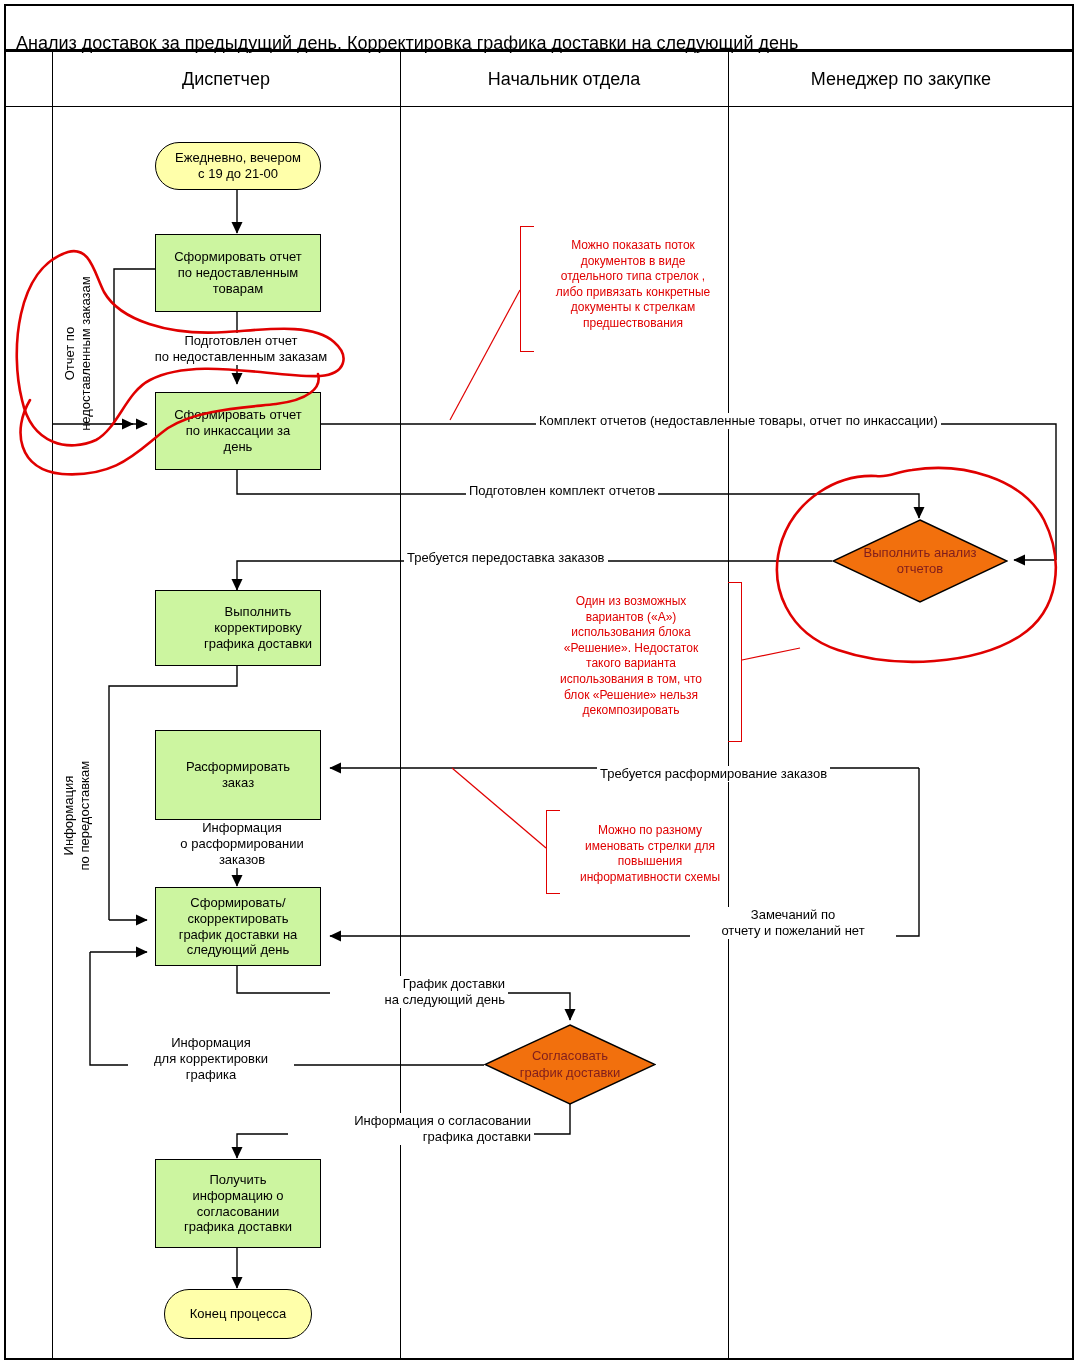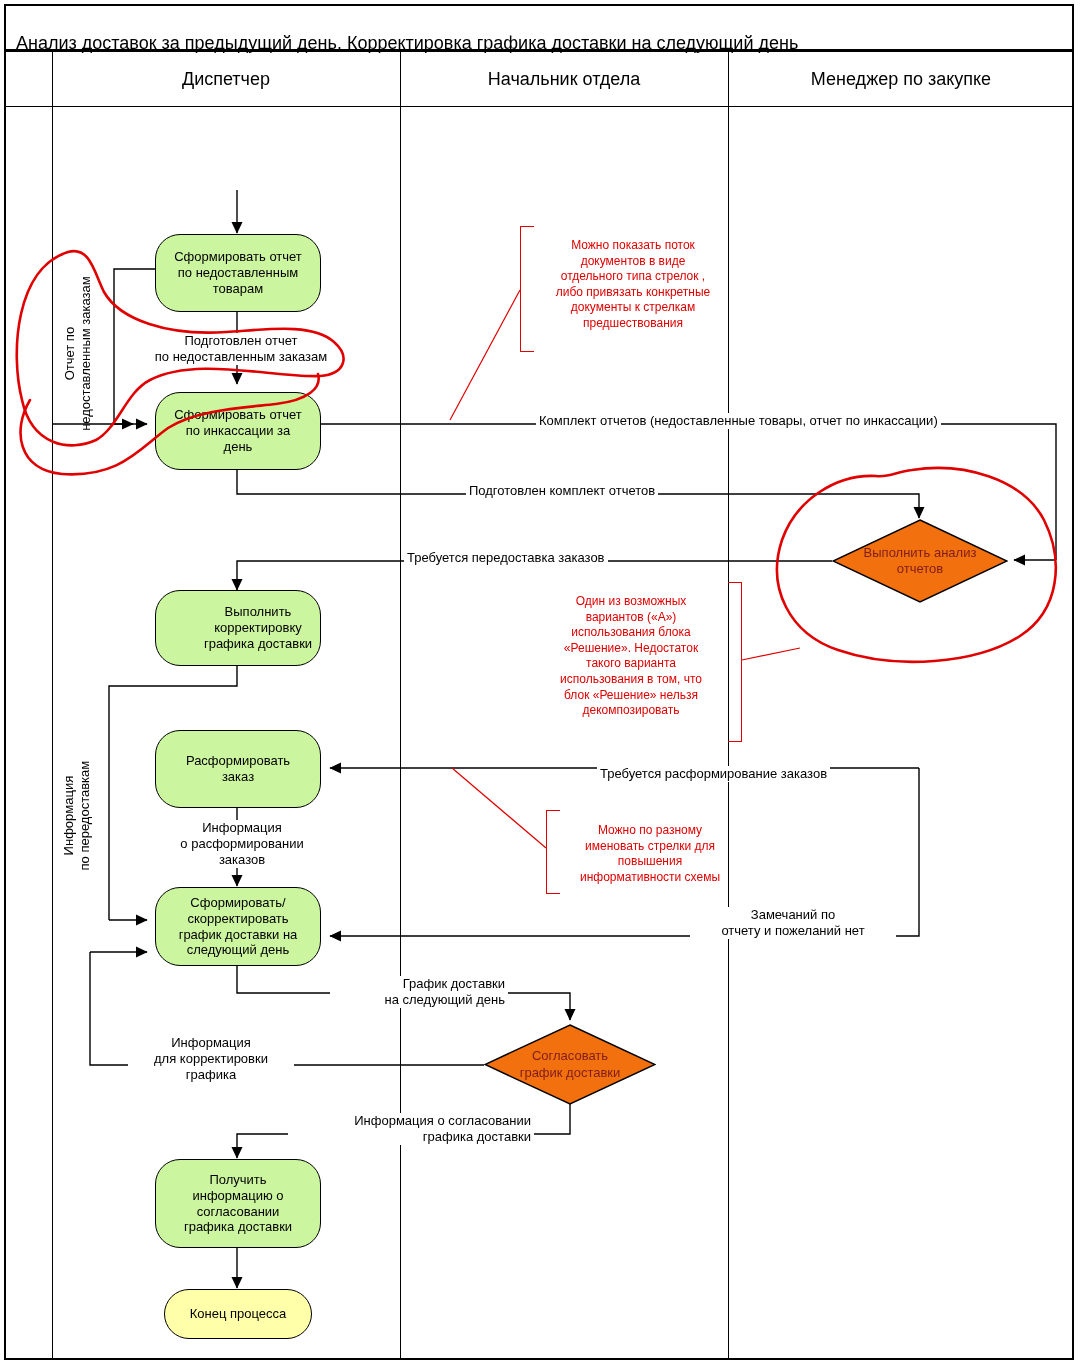--- a/index.html
+++ b/index.html
@@ -8,21 +8,21 @@
 
   .frame{position:absolute;left:4px;top:4px;width:1070px;height:1356px;border:2px solid #000;box-sizing:border-box;}
   .title-bar{position:absolute;left:4px;top:4px;width:1070px;height:48px;box-sizing:border-box;border-bottom:3px solid #000;display:flex;align-items:center;}
   .title-text{padding-left:12px;font-size:18px;color:#000;white-space:nowrap;margin-top:33px;}
 
   .lane-head{position:absolute;top:52px;height:54px;display:flex;align-items:center;justify-content:center;font-size:18px;color:#000;box-sizing:border-box;}
   .vline{position:absolute;width:1px;background:#000;}
   .hline{position:absolute;height:1px;background:#000;}
 
   .node{position:absolute;box-sizing:border-box;border:1px solid #000;display:flex;align-items:center;justify-content:center;text-align:center;font-size:13px;line-height:1.22;color:#000;}
-  .proc{background:#ccf5a0;border-radius:25px;}
+  .proc{background:#ccf5a0;}
   .term{background:#ffffaa;border-radius:26px;}
   .node span{display:block;padding:0 6px;}
 
   .diamond{position:absolute;}
   .diamond svg{display:block;}
   .diamond .dlabel{position:absolute;left:0;top:0;width:100%;height:100%;display:flex;align-items:center;justify-content:center;text-align:center;font-size:13px;line-height:1.25;color:#7f1d1d;}
 
   .edge-label{position:absolute;font-size:13px;line-height:1.22;color:#000;text-align:center;background:#fff;padding:0 3px;white-space:nowrap;}
   .edge-label.multi{white-space:normal;}
 
@@ -101,34 +101,37 @@
 
       <path d="M484,1065 L90,1065 L90,952"></path>
       <path d="M90,952 L147,952" marker-end="url(#ah)"></path>
 
       <path d="M570,1104 L570,1134 L237,1134 L237,1158" marker-end="url(#ah)"></path>
 
       <path d="M237,1248 L237,1288" marker-end="url(#ah)"></path>
     </g>
   </svg>
 
+  <div class="node term" style="left:155px;top:142px;width:166px;height:48px;">
+    <span>Ежедневно, вечером<br>с 19 до 21-00</span>
+  </div>
 
   <div class="node proc" style="left:155px;top:234px;width:166px;height:78px;">
     <span>Сформировать отчет<br>по недоставленным<br>товарам</span>
   </div>
 
   <div class="node proc" style="left:155px;top:392px;width:166px;height:78px;">
     <span>Сформировать отчет<br>по инкассации за<br>день</span>
   </div>
 
   <div class="node proc" style="left:155px;top:590px;width:166px;height:76px;padding-left:40px;">
     <span>Выполнить<br>корректировку<br>графика доставки</span>
   </div>
 
-  <div class="node proc" style="left:155px;top:730px;width:166px;height:78px;">
+  <div class="node proc" style="left:155px;top:730px;width:166px;height:90px;">
     <span>Расформировать<br>заказ</span>
   </div>
 
   <div class="node proc" style="left:155px;top:887px;width:166px;height:79px;justify-content:center;">
     <span>Сформировать/<br>скорректировать<br>график доставки на<br>следующий день</span>
   </div>
 
   <div class="node proc" style="left:155px;top:1159px;width:166px;height:89px;">
     <span>Получить<br>информацию о<br>согласовании<br>графика доставки</span>
   </div>

